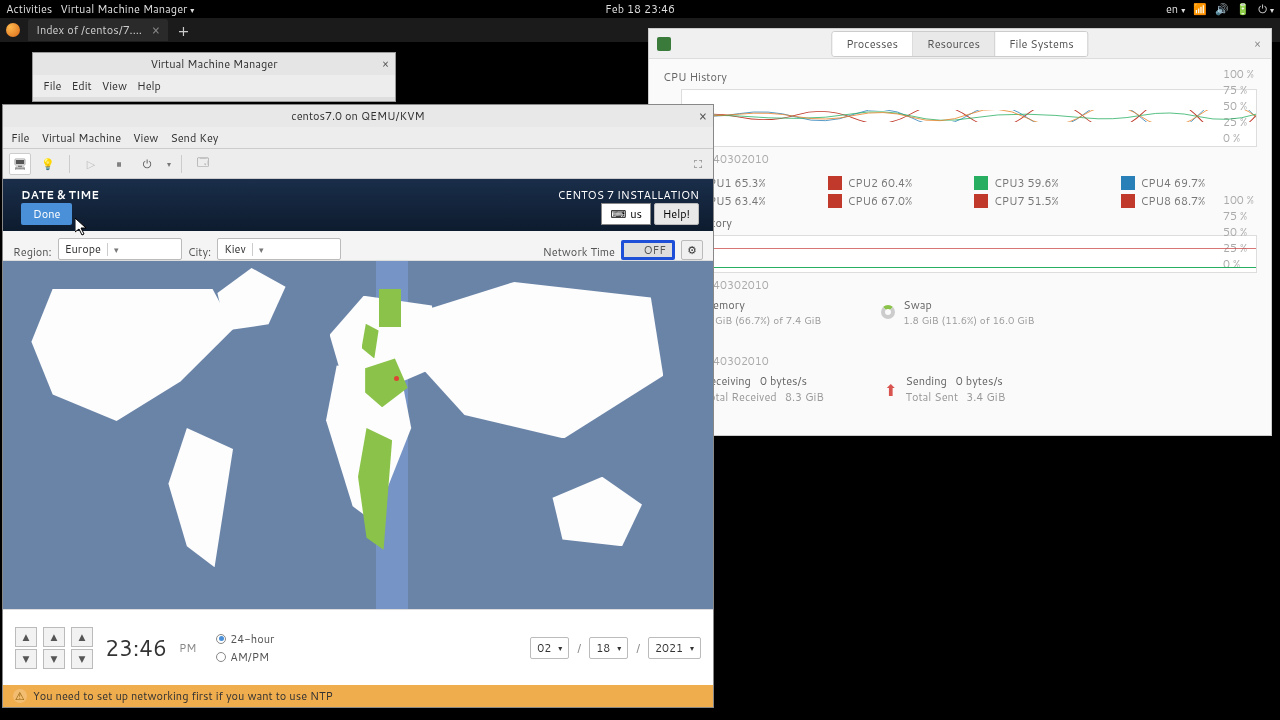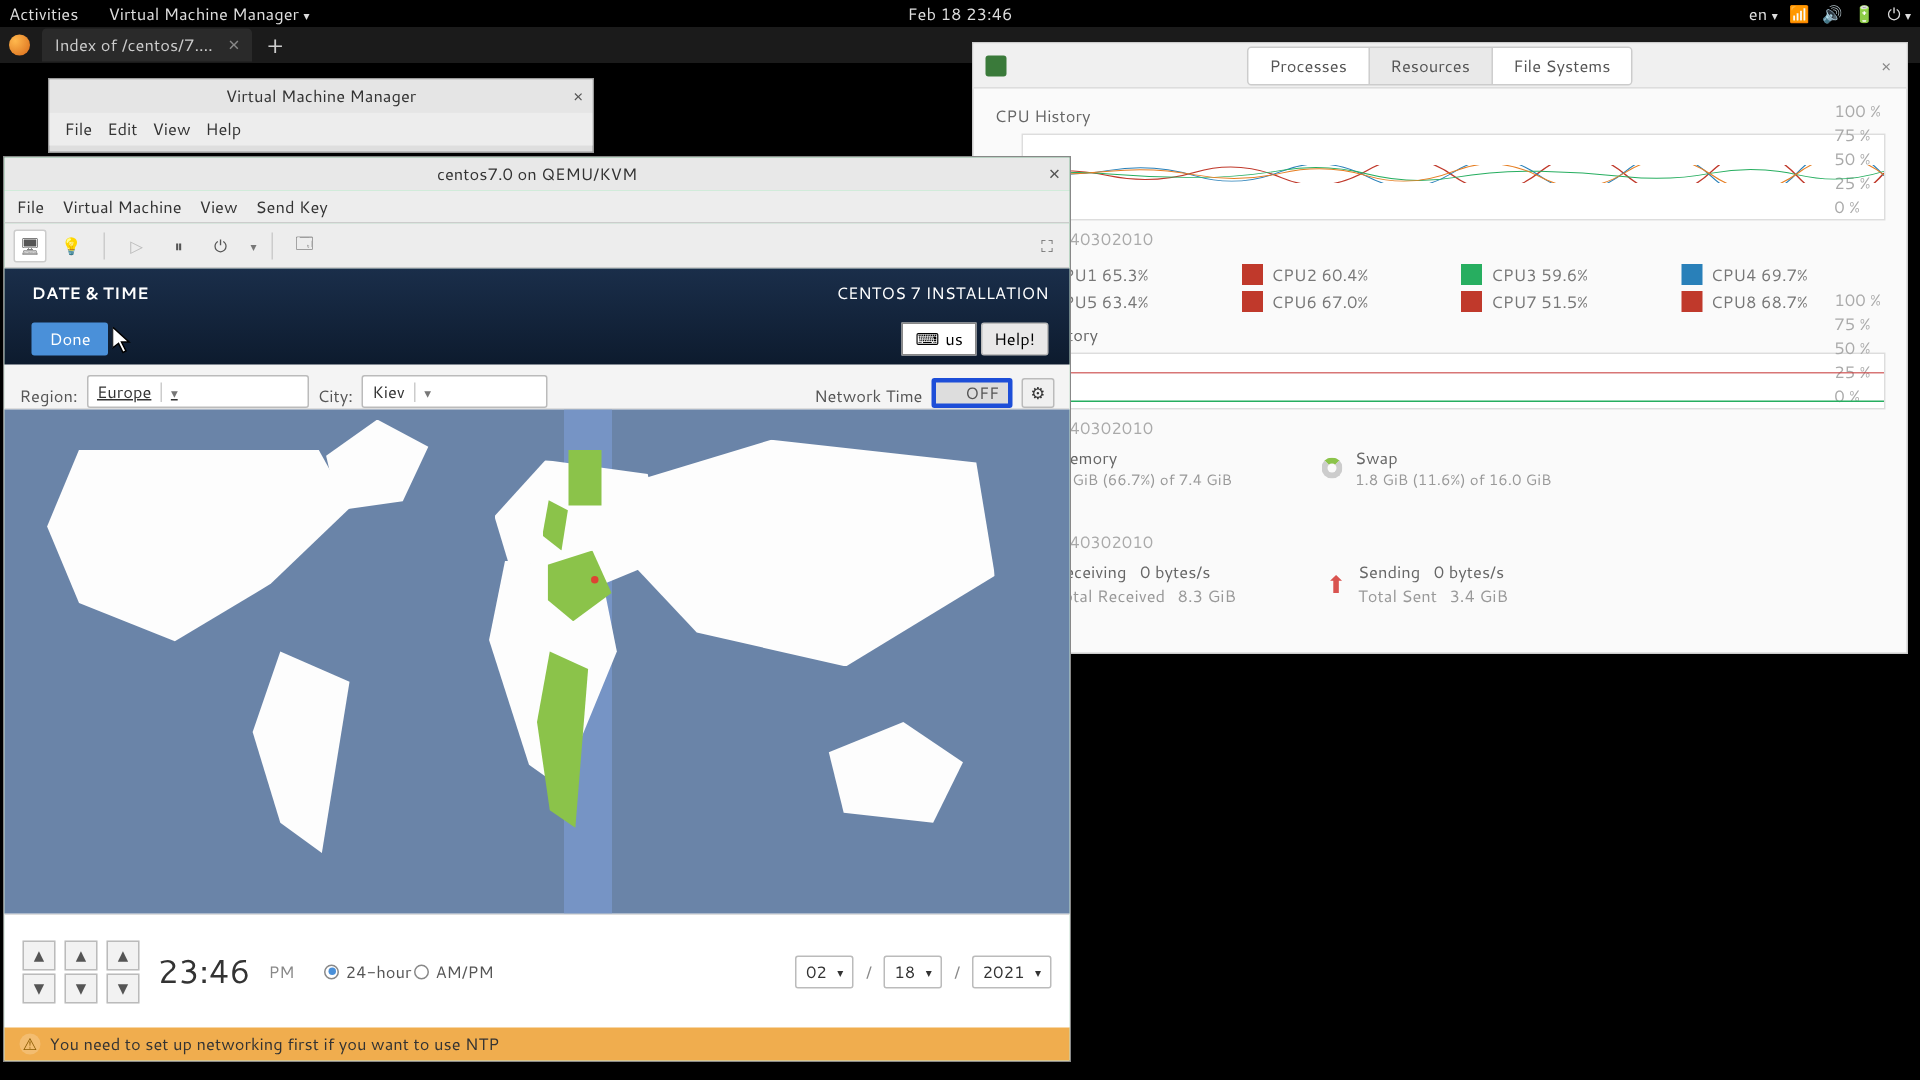--- a/index.html
+++ b/index.html
@@ -1,20 +1,20 @@
 <!DOCTYPE html>
 <html><head>
 <meta charset="utf-8">
 <style>
   * { margin: 0; padding: 0; box-sizing: border-box; font-family: "Cantarell", "DejaVu Sans", sans-serif; font-size: 11px; }
   body { background: #000; width: 1280px; height: 720px; overflow: hidden; position: relative; color: #333; }
 
   
   .gnome-bar { position: absolute; top: 0; left: 0; right: 0; height: 18px; background: #000; color: #ddd; display: flex; align-items: center; padding: 0 6px; z-index: 10; }
-  .gnome-left { display: flex; gap: 20px; align-items: center; }
+  .gnome-left { display: flex; gap: 8px; align-items: center; }
   .gnome-center { position: absolute; left: 50%; transform: translateX(-50%); }
   .gnome-right { margin-left: auto; display: flex; gap: 8px; align-items: center; }
   .gnome-item { color: #ddd; cursor: pointer; }
   .tri-down { display: inline-block; margin-left: 3px; font-size: 8px; }
 
   
   .browser-tabs { position: absolute; top: 18px; left: 0; right: 0; height: 24px; background: #1b1b1b; display: flex; align-items: center; padding-left: 6px; z-index: 5; }
   .firefox-icon { width: 14px; height: 14px; border-radius: 50%; background: radial-gradient(circle at 30% 30%, #ffb84d, #d86a1a); margin-right: 8px; }
   .tab { height: 22px; background: #2a2a2a; color: #ccc; display: flex; align-items: center; padding: 0 8px; border-radius: 3px 3px 0 0; gap: 6px; max-width: 140px; }
   .tab-close { color: #888; font-size: 13px; cursor: pointer; }
@@ -33,32 +33,32 @@
   .vm-menu { height: 22px; display: flex; align-items: center; gap: 12px; padding: 0 8px; color: #333; background: #ededed; border-bottom: 1px solid #ccc; }
   .vm-toolbar { height: 30px; display: flex; align-items: center; gap: 6px; padding: 0 6px; background: #ededed; border-bottom: 1px solid #ccc; }
   .tb-btn { width: 22px; height: 22px; display: flex; align-items: center; justify-content: center; color: #555; border: 1px solid transparent; border-radius: 2px; cursor: pointer; }
   .tb-btn.active { border-color: #ccc; background: #fff; }
   .tb-sep { width: 1px; height: 18px; background: #ccc; margin: 0 4px; }
   .tb-spacer { flex: 1; }
   .fullscreen-icon { width: 18px; height: 18px; display:flex;align-items:center;justify-content:center; color:#666; }
 
   
   .anaconda { position: absolute; top: 74px; left: 0; right: 0; bottom: 0; background: #fff; display: flex; flex-direction: column; }
-  .ana-header { height: 64px; background: linear-gradient(180deg, #1a2e4a 0%, #0d1b2e 100%); color: #fff; display: flex; align-items: center; padding: 0 0; position: relative; }
+  .ana-header { height: 52px; background: linear-gradient(180deg, #1a2e4a 0%, #0d1b2e 100%); color: #fff; display: flex; align-items: center; padding: 0 0; position: relative; }
   .ana-title { font-weight: bold; font-size: 11px; position: absolute; top: 8px; left: 18px; }
   .done-btn { position: absolute; bottom: 6px; left: 18px; background: #4a90d9; color: #fff; border: none; padding: 3px 12px; border-radius: 2px; cursor: pointer; }
   .inst-label { font-size: 11px; position: absolute; top: 8px; right: 14px; }
   .kb-box { position: absolute; bottom: 6px; right: 62px; background: #fff; color: #000; padding: 2px 8px; border: 1px solid #888; display: flex; align-items: center; gap: 4px; }
   .help-btn { position: absolute; bottom: 6px; right: 14px; background: #e9e8e8; border: 1px solid #bbb; padding: 2px 8px; border-radius: 2px; cursor: pointer; }
 
   .ana-controls { height: 30px; background: #f4f4f4; display: flex; align-items: flex-end; padding: 0 10px; gap: 6px; border-bottom: 1px solid #ddd; }
   .ctl-label { color: #555; }
   .ctl-select { display: flex; align-items: center; height: 22px; border: 1px solid #bbb; background: #fff; padding: 0 6px; border-radius: 2px; gap: 6px; cursor: pointer; }
   .ctl-select .arrow { border-left: 1px solid #ccc; padding-left: 6px; font-size: 9px; color: #777;}
-  .region-sel { width: 148px; text-decoration: underline; }
+  .region-sel { width: 124px; }
   .city-sel { width: 124px; }
   .ctl-spacer { flex: 1; }
   .toggle-off { width: 54px; height: 20px; background: #ddd; border: 3px solid #1d4ed8; border-radius: 2px; display: flex; align-items: center; justify-content: flex-end; padding: 0 6px; color: #555; font-size: 9px;}
   .gear-btn { width: 22px; height: 20px; border: 1px solid #bbb; background: #f0f0f0; border-radius: 2px; display: flex; align-items: center; justify-content: center; cursor: pointer;}
 
   .map-area { flex: 1; background: #6a84a8; position: relative; overflow: hidden; }
   .tz-strip { position: absolute; top: 0; bottom: 0; left: 52.5%; width: 4.5%; background: rgba(120,150,200,0.9); }
   .land { position: absolute; background: #fdfdfd; }
   .land.hl { background: #8bc34a; }
   
@@ -73,21 +73,21 @@
   .fin-hl { top: 8%; left: 53%; width: 3%; height: 11%; }
   .ceu-hl { top: 28%; left: 51%; width: 6%; height: 14%; clip-path: polygon(0 20%, 70% 0, 100% 60%, 40% 100%, 0 70%);}
   .af-hl { top: 48%; left: 50%; width: 6%; height: 35%; clip-path: polygon(20% 0, 80% 10%, 60% 100%, 20% 90%, 0 40%);}
   .pin { position:absolute; top:33%; left:55%; width:5px;height:5px;background:#d43; border-radius:50%;}
 
   .time-row { height: 76px; background: #fff; display: flex; align-items: center; padding: 0 12px; gap: 6px; border-top: 1px solid #ddd;}
   .spin-col { display: flex; flex-direction: column; gap: 2px; }
   .spin-btn { width: 22px; height: 20px; border: 1px solid #bbb; background: #f2f2f2; display:flex;align-items:center;justify-content:center; cursor:pointer; font-size:9px; color:#555;}
   .big-time { font-size: 22px; font-weight: 300; color:#333; margin: 0 6px;}
   .ampm { color:#888; font-size:11px; margin-right: 10px;}
-  .radio-col { display:flex; flex-direction:row; gap:2px; margin-left:4px;}
+  .radio-col { display:flex; flex-direction:column; gap:2px; margin-left:4px;}
   .radio-row { display:flex; align-items:center; gap:4px; color:#555;}
   .radio { width:10px;height:10px;border:1px solid #888;border-radius:50%; display:inline-flex;align-items:center;justify-content:center;}
   .radio.checked::after { content:""; width:5px;height:5px;background:#4a90d9;border-radius:50%;}
   .date-spacer { flex:1; }
   .date-sel { display:flex; align-items:center; gap:4px; height:22px; border:1px solid #bbb; padding:0 6px; border-radius:2px; cursor:pointer;}
   .date-sep { color:#888; margin:0 2px;}
 
   .warn-bar { height: 22px; background: #f0ad4e; color:#333; display:flex; align-items:center; padding:0 10px; gap:6px; font-size:10px;}
   .warn-ico { width:14px;height:14px; background:#fff3; border-radius:50%; display:flex;align-items:center;justify-content:center; color:#8a5a00;}
 

